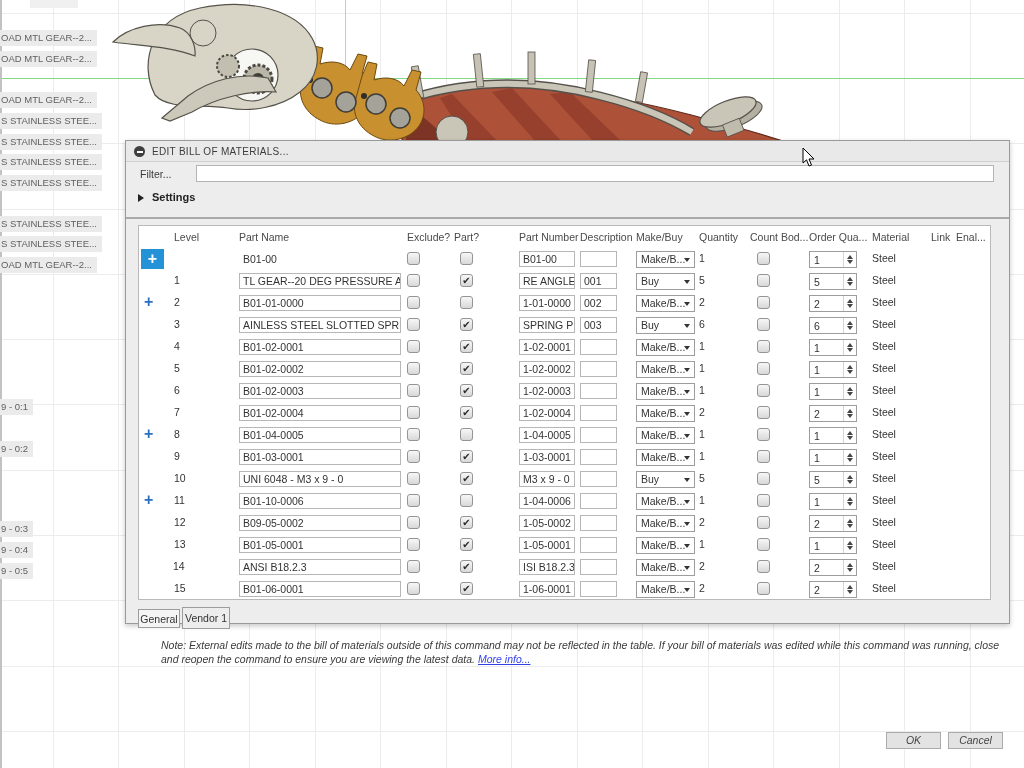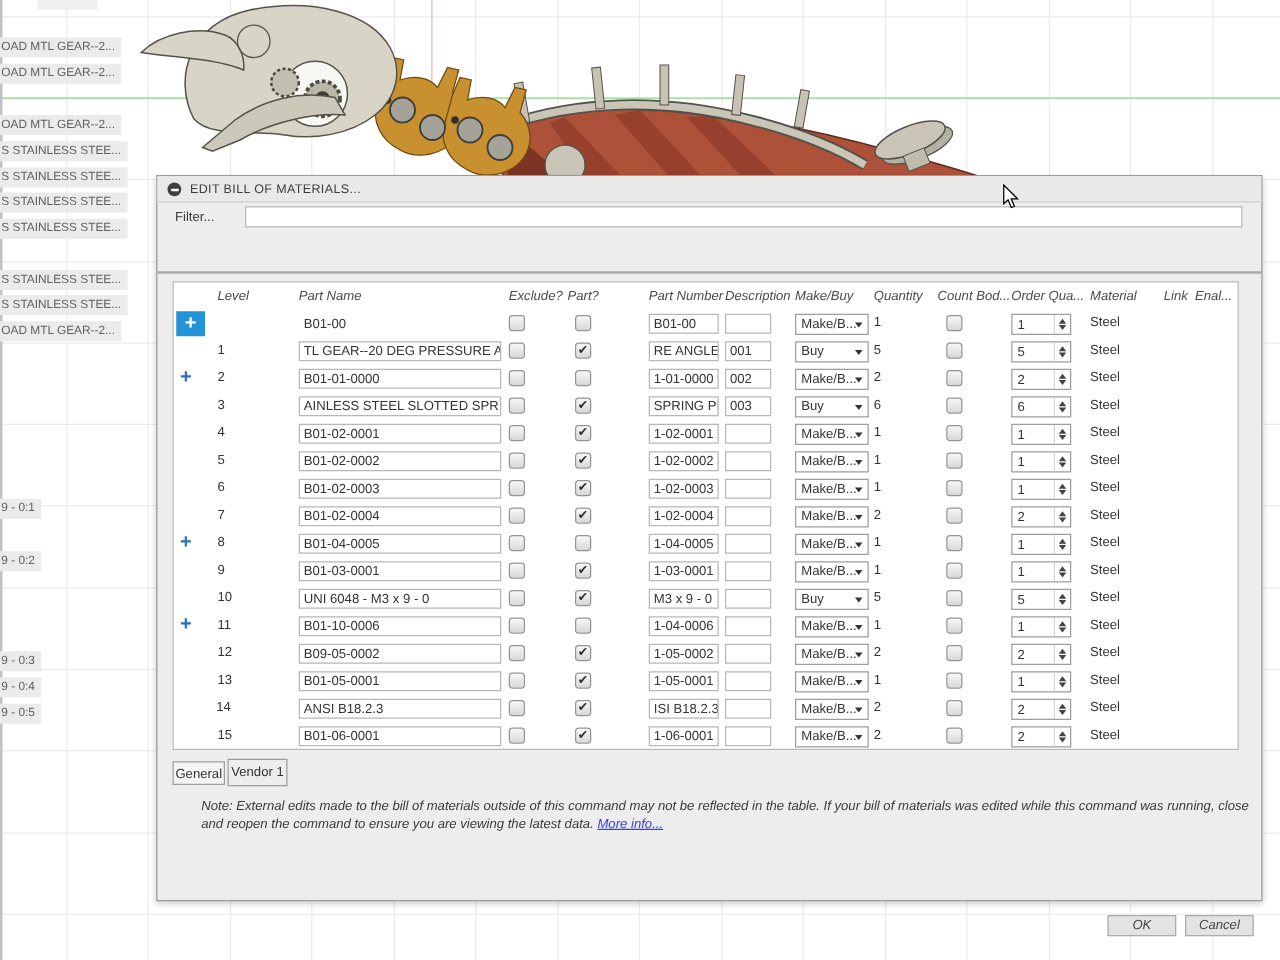--- a/index.html
+++ b/index.html
@@ -17,21 +17,21 @@
 
   
   .side-chip { position:absolute; left:0; height:16px; line-height:16px;
     background:#ebebeb; color:#5f5f5f; font-size:9.5px; padding:0 5px 0 1px;
     white-space:nowrap; }
 
   
   #model { position:absolute; left:100px; top:0; }
 
   
-  #dialog { position:absolute; left:125px; top:140px; width:885px; height:581px;
+  #dialog { position:absolute; left:125px; top:140px; width:885px; height:484px;
     background:#ededed; border:1px solid #9a9a9a; box-shadow:0 2px 5px rgba(0,0,0,.22);
     font-size:10.5px; color:#333; }
   #titlebar { position:absolute; left:0; top:0; right:0; height:21px;
     background:#e9e9e9; border-bottom:1px solid #cfcfcf; }
   #title-collapse { position:absolute; left:8px; top:5px; width:11px; height:11px;
     border-radius:50%; background:#3f3f3f; }
   #title-collapse::after { content:""; position:absolute; left:2.5px; top:5px;
     width:6px; height:1.5px; background:#fff; }
   #dlg-title { position:absolute; left:26px; top:5px; font-size:10px; color:#3c3c3c;
     letter-spacing:.3px; }
@@ -42,21 +42,21 @@
 
   #settings-row { position:absolute; left:0; top:48px; height:24px; width:100%; }
   #settings-tri { position:absolute; left:12px; top:5px; width:0; height:0;
     border-left:6px solid #222; border-top:4.5px solid transparent; border-bottom:4.5px solid transparent; }
   #settings-label { position:absolute; left:26px; top:2px; font-weight:bold; font-size:11px; color:#222; }
   #settings-sep { position:absolute; left:0; top:76px; width:100%; height:2px; background:#a9a9a9; }
 
   
   #panel { position:absolute; left:12px; top:84px; width:853px; height:375px;
     background:#fff; border:1px solid #b9b9b9; overflow:hidden; }
-  .hdr { position:absolute; top:5px; color:#4a4a4a; white-space:nowrap;font-style:italic; }
+  .hdr { position:absolute; top:5px; color:#4a4a4a; white-space:nowrap; }
   .trow { position:absolute; left:0; width:100%; height:22px; }
   .cell-text { position:absolute; top:4px; color:#333; white-space:nowrap; }
   .box { position:absolute; top:3px; height:16px; background:#fff; border:1px solid #b7b7b7;
     line-height:14px; padding:0 3px; white-space:nowrap; overflow:hidden; color:#333; }
   .box.noborder { border-color:transparent; background:transparent; }
   .name-box { left:100px; width:162px; }
   .pn-box { left:380px; width:56px; }
   .desc-box { left:441px; width:37px; }
   .cbx { position:absolute; top:4px; width:13px; height:13px; border:1px solid #949494;
     border-radius:3px; background:linear-gradient(#f7f7f7,#d8d8d8);
@@ -205,20 +205,24 @@
 
 <div id="dialog">
   <div id="titlebar">
     <div id="title-collapse"></div>
     <span id="dlg-title">EDIT BILL OF MATERIALS...</span>
   </div>
 
   <span id="filter-label">Filter...</span>
   <input id="filter-input" value="" style="">
 
+  <div id="settings-row">
+    <span id="settings-tri"></span>
+    <span id="settings-label">Settings</span>
+  </div>
   <div id="settings-sep"></div>
 
   <div id="panel">
     <div id="thead">
         <span class="hdr" style="left: 35px;">Level</span>
         <span class="hdr" style="left: 100px;">Part Name</span>
         <span class="hdr" style="left: 268px;">Exclude?</span>
         <span class="hdr" style="left: 315px;">Part?</span>
         <span class="hdr" style="left: 380px;">Part Number</span>
         <span class="hdr" style="left: 441px;">Description</span>

